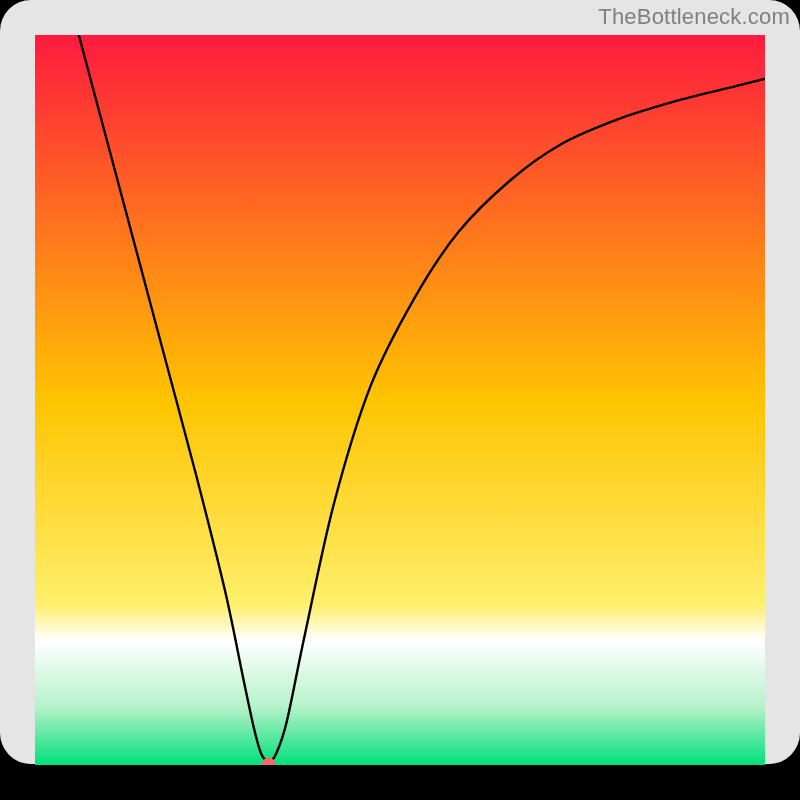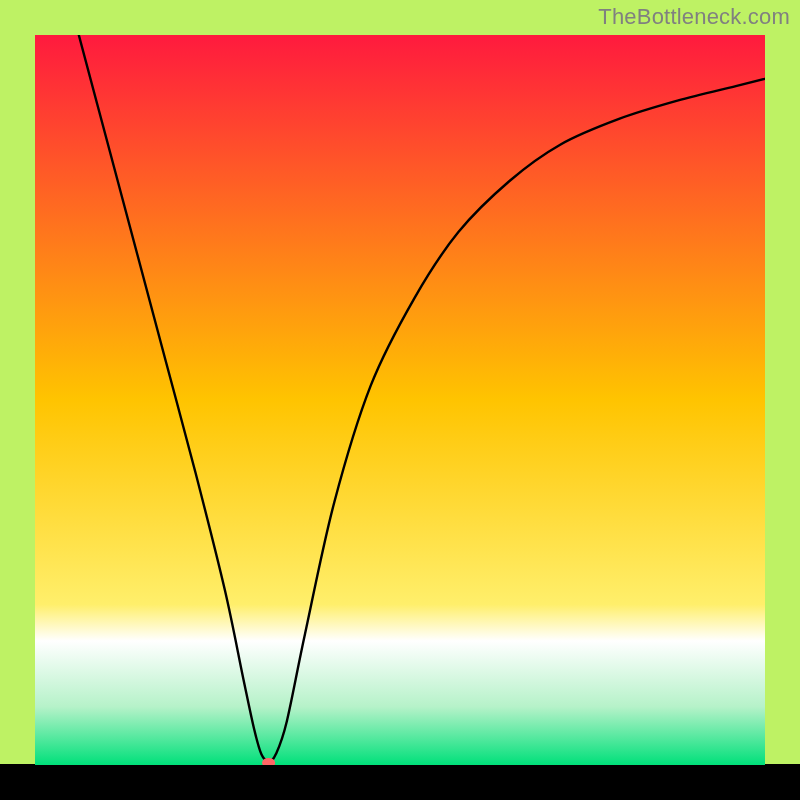--- a/index.html
+++ b/index.html
@@ -8,21 +8,22 @@
     width: 800px;
     height: 800px;
     overflow: hidden;
     background: #000;
     font-family: Arial, Helvetica, sans-serif;
   }
   .frame {
     position: relative;
     width: 800px;
     height: 764px;
-    background: #bef264;
+    background: #e5e5e5;
+    border-radius: 31px;
   }
   .plot-area {
     position: absolute;
     left: 35px;
     top: 35px;
     width: 730px;
     height: 730px;
     overflow: hidden;
   }
   .plot-area svg {

